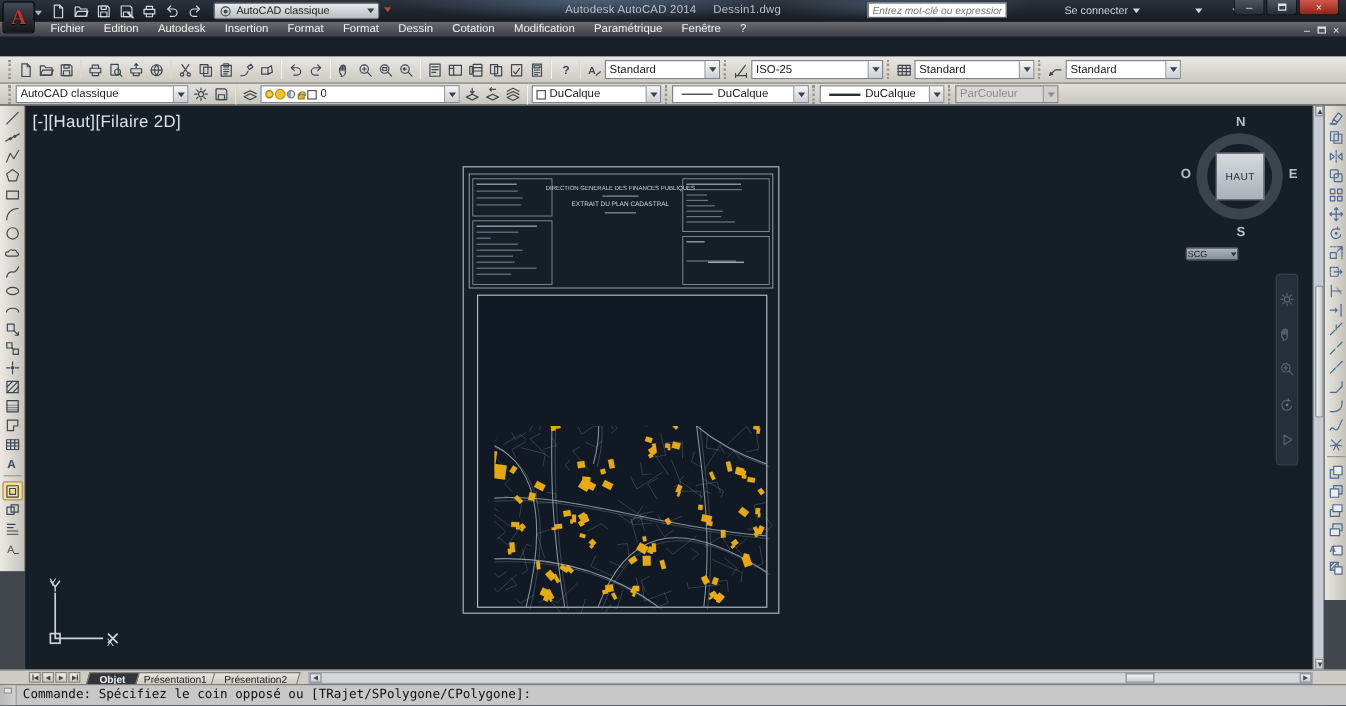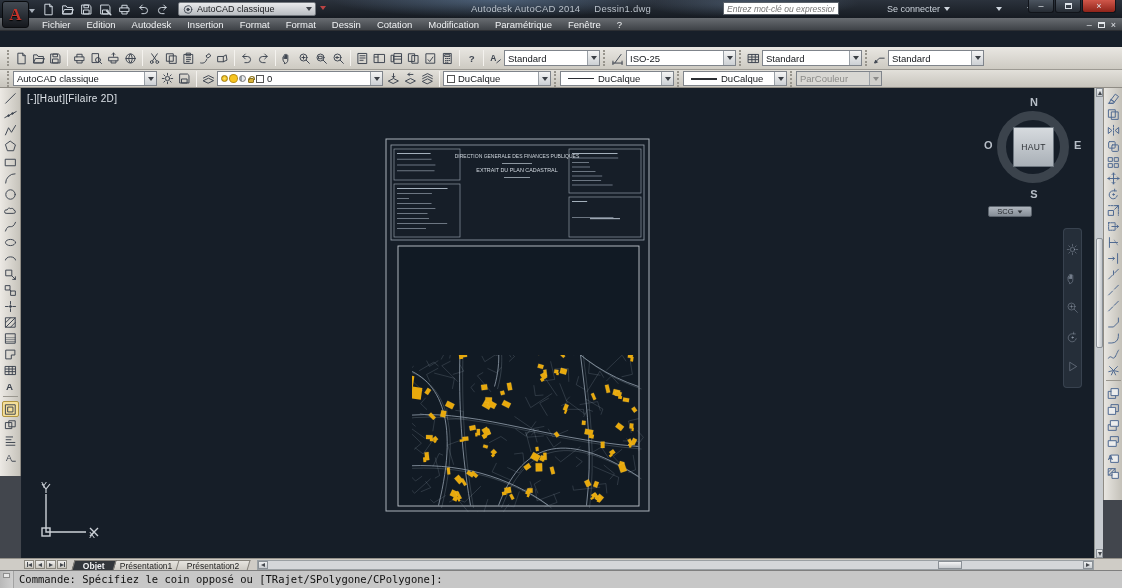--- a/index.html
+++ b/index.html
@@ -71,29 +71,29 @@
   .left-fill{position:absolute;left:0;top:476px;width:21px;height:82px;background:#42464d;z-index:19}
   .vtb .tbtn{width:17px;height:16px}
   .vsep{height:5px;width:15px;border-top:1px solid #9a978f;margin-top:2px}
   .tbtn.active{background:#f5df9a;border:1px solid #b09440;border-radius:2px}
   .right-tb{position:absolute;left:1103px;top:88px;width:19px;height:412px;background:linear-gradient(90deg,#e8e6e1,#c4c1b9);border-left:1px solid #8f8c85;display:flex;flex-direction:column;align-items:center;padding-top:2px;z-index:20}
   .right-fill{position:absolute;left:1103px;top:500px;width:19px;height:88px;background:#42464d;z-index:19}
   .icon-blue{color:#4d6890}
 
   
   .canvas{position:absolute;left:22px;top:88px;width:1072px;height:470px;background:#161e28;z-index:10;overflow:hidden}
-  .vplabel{position:absolute;left:5px;top:5px;font-size:10px;color:#dde2e8;letter-spacing:.3px}
+  .vplabel{position:absolute;left:5px;top:5px;font-size:14px;color:#dde2e8;letter-spacing:.3px}
   .vcube{position:absolute;left:966px;top:8px;width:92px;height:108px}
   .vring{position:absolute;left:9px;top:15px;width:72px;height:72px;border-radius:50%;border:9px solid #3b434c}
   .vn{position:absolute;left:0;width:92px;text-align:center;font-size:11px;font-weight:bold;color:#b8bfc8}
   .vN{top:0}.vS{top:92px}
   .vW{position:absolute;left:-4px;top:43px;font-size:11px;font-weight:bold;color:#b8bfc8}
   .vE{position:absolute;left:86px;top:43px;font-size:11px;font-weight:bold;color:#b8bfc8}
   .vface{position:absolute;left:25px;top:31px;width:41px;height:40px;background:linear-gradient(#d6dade,#a9b0b7);border:1px solid #6e7780;display:flex;align-items:center;justify-content:center;font-size:8.5px;font-weight:normal;color:#2c3035;letter-spacing:.3px}
-  .scgbtn{position:absolute;left:966px;top:118px;width:44px;height:11px;background:linear-gradient(#aeb5bd,#868e97);border:1px solid #5c646d;border-radius:2px;display:flex;align-items:center;justify-content:center;gap:3px;font-size:7.5px;font-weight:normal;color:#23272c}
+  .scgbtn{position:absolute;left:966px;top:118px;width:44px;height:11px;background:linear-gradient(#aeb5bd,#868e97);border:1px solid #5c646d;border-radius:2px;display:flex;align-items:center;justify-content:flex-end;gap:19px;font-size:7.5px;font-weight:normal;color:#23272c}
   .scgbtn .tri{border-top-color:#2c3136;transform:scale(.8)}
   .navbar-ghost{position:absolute;left:1041px;top:140px;width:19px;height:160px;background:rgba(180,195,215,.10);border:1px solid rgba(200,215,235,.12);border-radius:4px;display:flex;flex-direction:column;align-items:center;justify-content:space-around;padding:6px 0}
   .navbar-ghost .tbtn{color:rgba(215,225,240,.30);width:15px;height:15px}
   .ucs{position:absolute;left:8px;top:392px}
   .ucs svg{overflow:visible}
 
   
   .vscroll{position:absolute;left:1094px;top:88px;width:9px;height:470px;background:#c8ccd0;border-left:1px solid #8f938f;z-index:21}
   .vthumb{position:absolute;left:1px;top:150px;width:7px;height:110px;background:linear-gradient(90deg,#f2f3f4,#c2c6ca);border:1px solid #8a9096;border-radius:2px}
   .varr{position:absolute;left:1px;width:7px;height:9px;display:flex;align-items:center;justify-content:center;background:linear-gradient(#eceeef,#c6cace);border:1px solid #8a9096}

